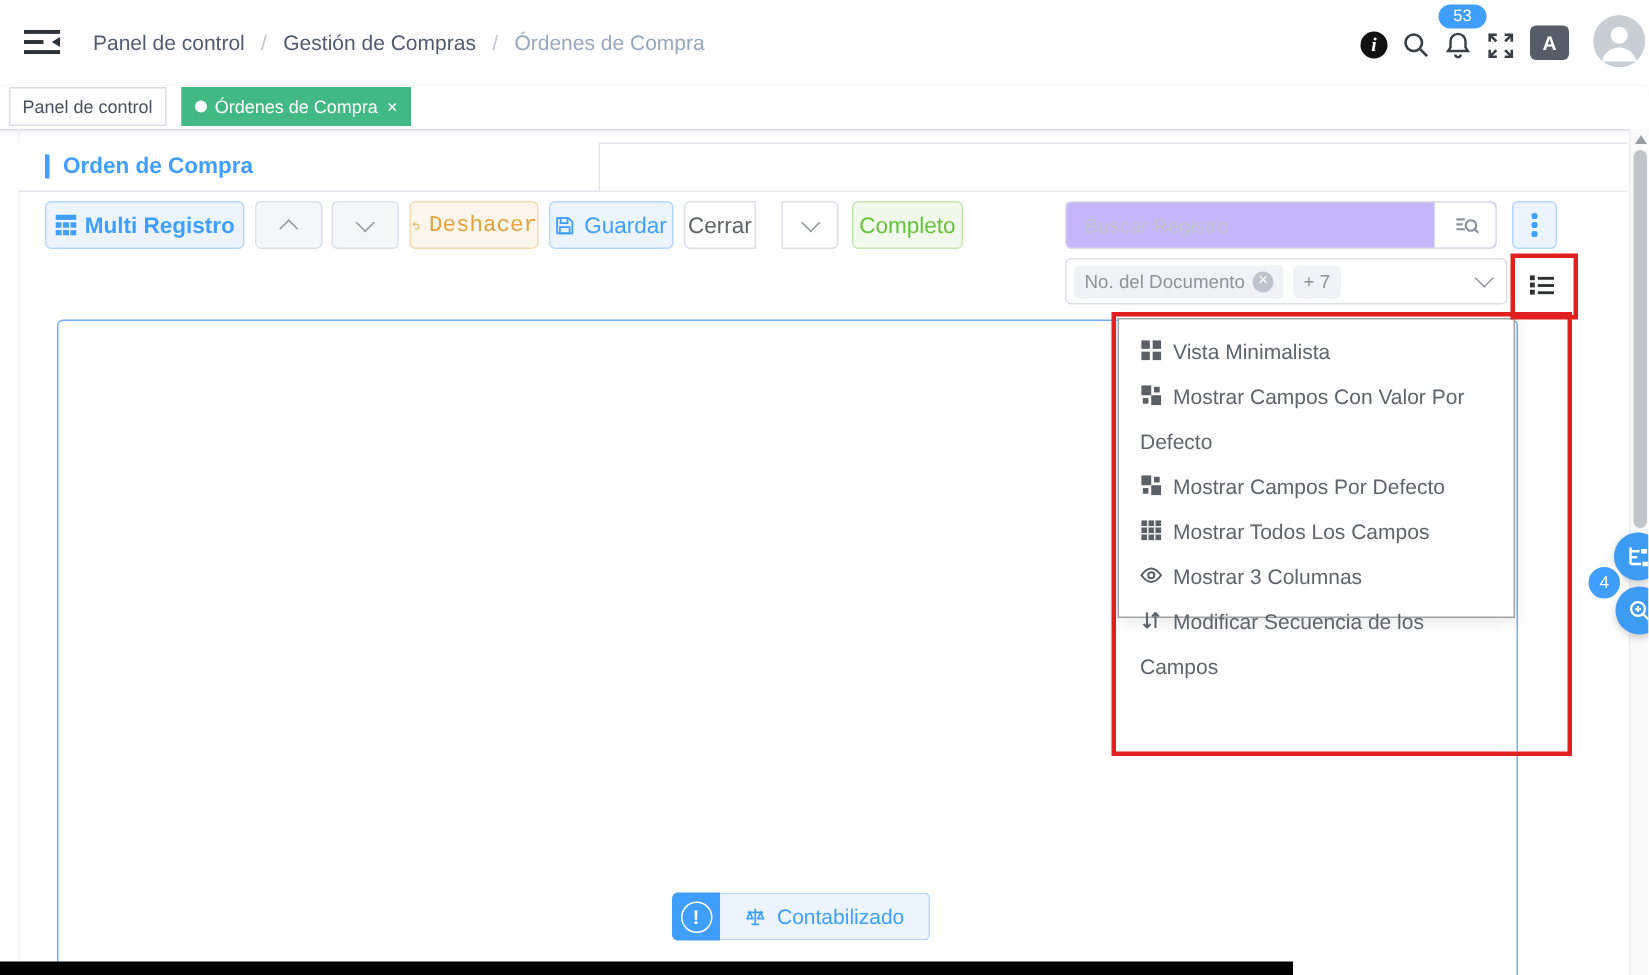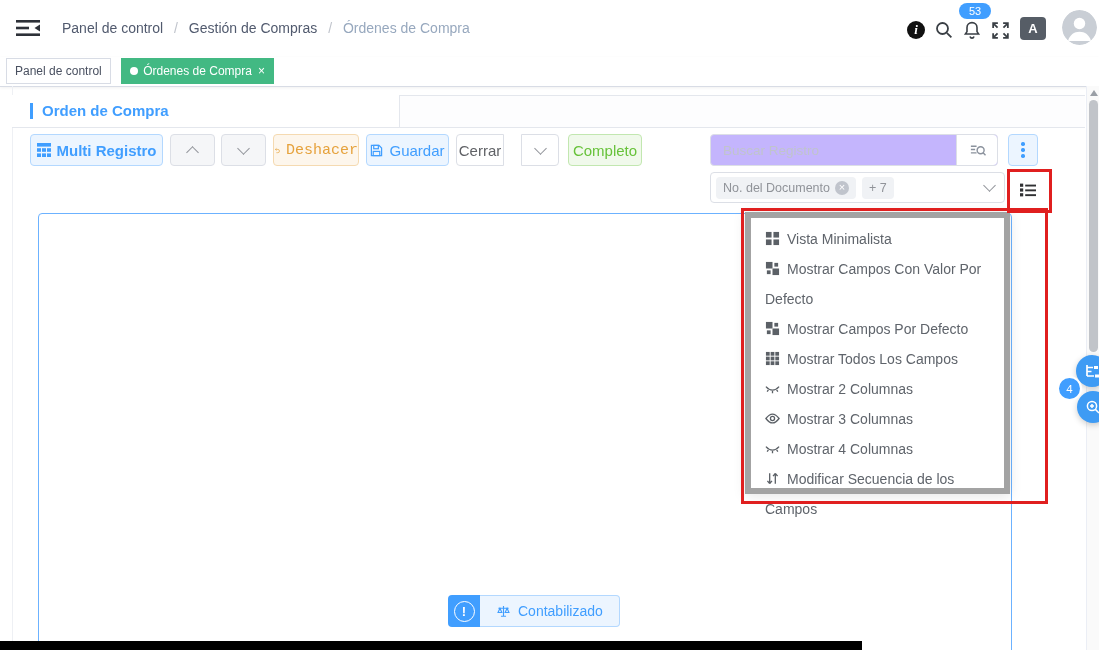--- a/index.html
+++ b/index.html
@@ -58,21 +58,21 @@
   .chip-x::after{content:"×";line-height:1;}
   .fselect .chev{position:absolute;right:10px;top:12px;}
   .list-btn{position:absolute;left:1013px;top:176px;width:29px;height:28px;display:flex;align-items:center;justify-content:center;background:#fff;cursor:pointer;}
 
   
   .ann{position:absolute;border:3px solid #e01f1f;z-index:30;pointer-events:none;}
   .ann-btn{left:1007px;top:169px;width:39px;height:38px;}
   .ann-menu{left:741px;top:208px;width:301px;height:290px;}
 
   
-  .vmenu{position:absolute;left:745px;top:212px;width:265px;height:282px;background:#fff;border:6px solid #a3a3a3;box-shadow:0 2px 12px rgba(0,0,0,.1);z-index:20;box-sizing:border-box;padding:6px 0 0 14px;}
+  .vmenu{position:absolute;left:745px;top:212px;width:265px;height:200px;background:#fff;border:1px solid #a3a3a3;box-shadow:0 2px 12px rgba(0,0,0,.1);z-index:20;box-sizing:border-box;padding:6px 0 0 14px;}
   .vmenu .mi{font-size:14px;color:#5f646b;line-height:30px;cursor:pointer;padding-right:10px;}
   .vmenu .mi svg{vertical-align:-2px;margin-right:7px;}
 
   
   .formpanel{position:absolute;left:38px;top:213px;width:974px;height:450px;border:1px solid #6cb2ff;border-radius:4px;background:#fff;box-sizing:border-box;z-index:1;}
   .col{position:absolute;top:213px;}
   .c1{left:50px;width:313px;} .c2{left:385px;width:308px;} .c3{left:715px;width:291px;}
   .field{position:absolute;left:0;width:100%;}
   .flabel{font-size:13.5px;font-weight:700;color:#5a6066;height:18px;display:flex;align-items:center;white-space:nowrap;overflow:hidden;}
   .star{color:#f56c6c;margin-left:4px;font-weight:700;}
@@ -461,31 +461,23 @@
           <rect x="6" y="1" width="4" height="4"></rect>
           <rect x="11" y="1" width="4" height="4"></rect>
           <rect x="1" y="6" width="4" height="4"></rect>
           <rect x="6" y="6" width="4" height="4"></rect>
           <rect x="11" y="6" width="4" height="4"></rect>
           <rect x="1" y="11" width="4" height="4"></rect>
           <rect x="6" y="11" width="4" height="4"></rect>
           <rect x="11" y="11" width="4" height="4"></rect>
         </svg><span>Mostrar Todos Los Campos</span></div>
     <div class="mi"><svg width="15" height="15" viewBox="0 0 16 16" fill="none" stroke="#5b6066" stroke-width="1.4">
-          <path d="M1 6c4.5 5 9.5 5 14 0"></path>
-          <path d="M3.6 9.4L2.3 11.3M8 10.7v2.3M12.4 9.4l1.3 1.9"></path>
-        </svg><span>Mostrar 2 Columnas</span></div>
-    <div class="mi"><svg width="15" height="15" viewBox="0 0 16 16" fill="none" stroke="#5b6066" stroke-width="1.4">
           <path d="M1 8c4.7-6.3 9.3-6.3 14 0-4.7 6.3-9.3 6.3-14 0z"></path>
           <circle cx="8" cy="8" r="2.2"></circle>
         </svg><span>Mostrar 3 Columnas</span></div>
-    <div class="mi"><svg width="15" height="15" viewBox="0 0 16 16" fill="none" stroke="#5b6066" stroke-width="1.4">
-          <path d="M1 6c4.5 5 9.5 5 14 0"></path>
-          <path d="M3.6 9.4L2.3 11.3M8 10.7v2.3M12.4 9.4l1.3 1.9"></path>
-        </svg><span>Mostrar 4 Columnas</span></div>
     <div class="mi"><svg width="15" height="15" viewBox="0 0 16 16" fill="none" stroke="#5b6066" stroke-width="1.4">
           <path d="M5 2.5v11M5 13.5l-2.4-3M5 13.5l2.4-3"></path>
           <path d="M11 13.5v-11M11 2.5L8.6 5.5M11 2.5l2.4 3"></path>
         </svg><span>Modificar Secuencia de los Campos</span></div>
   </div>
 
   <div class="ann ann-btn"></div>
   <div class="ann ann-menu"></div>
 
   <div class="fab fab1">

